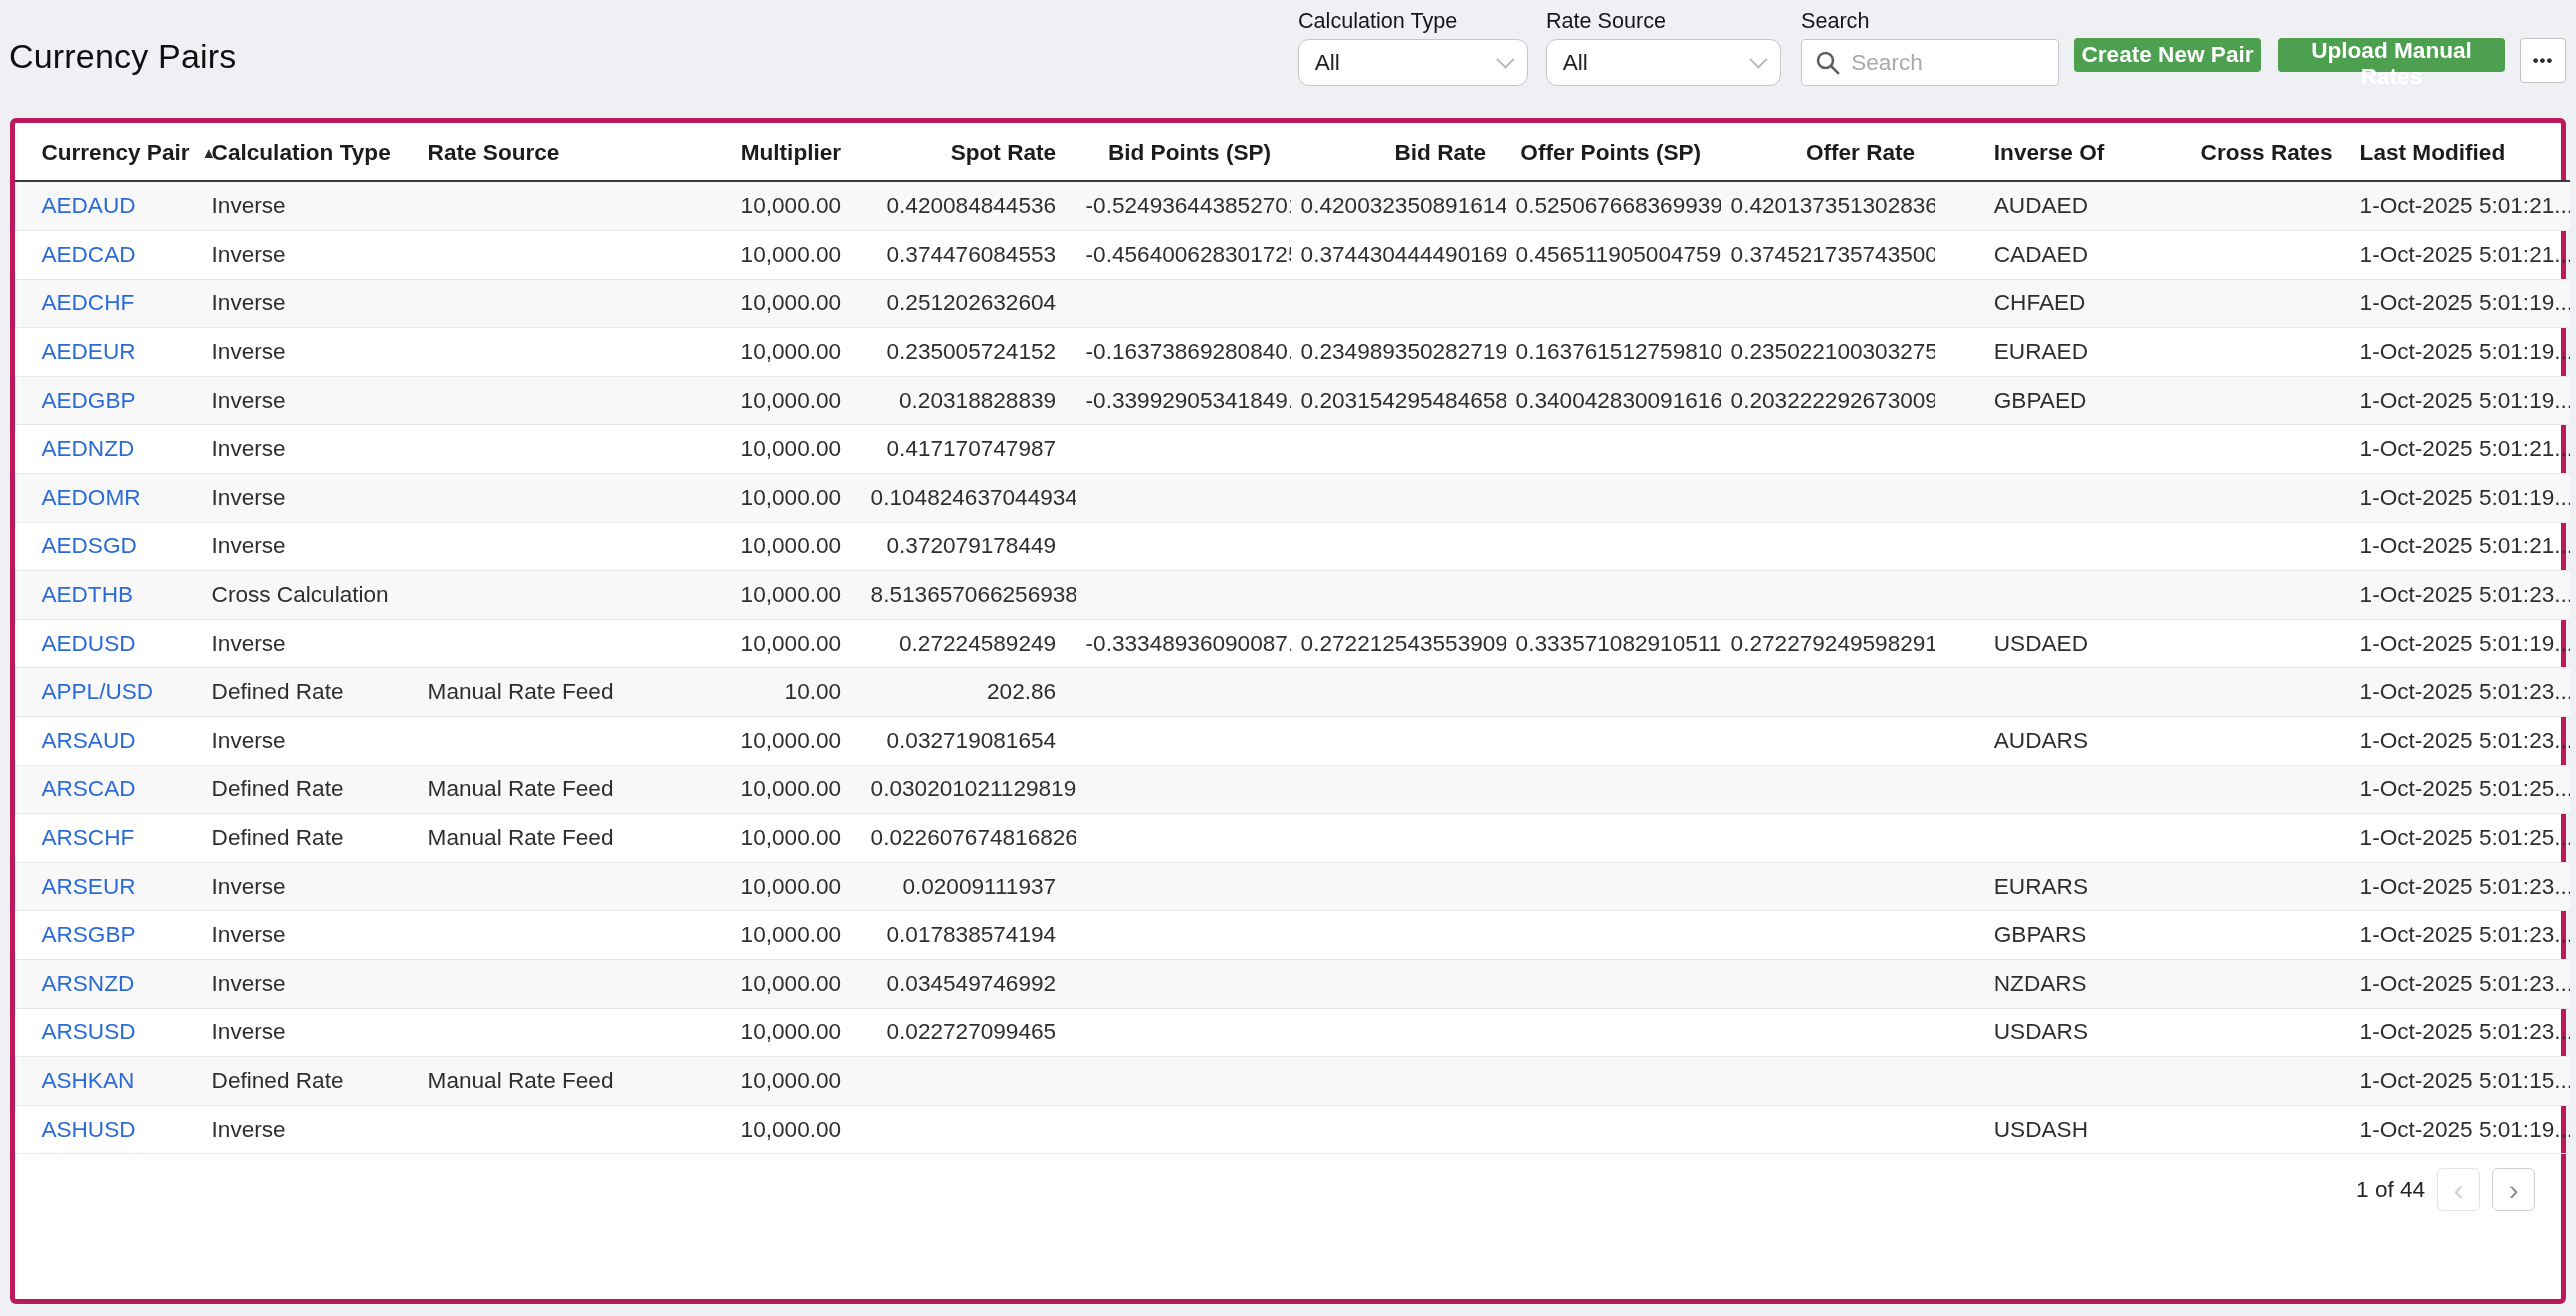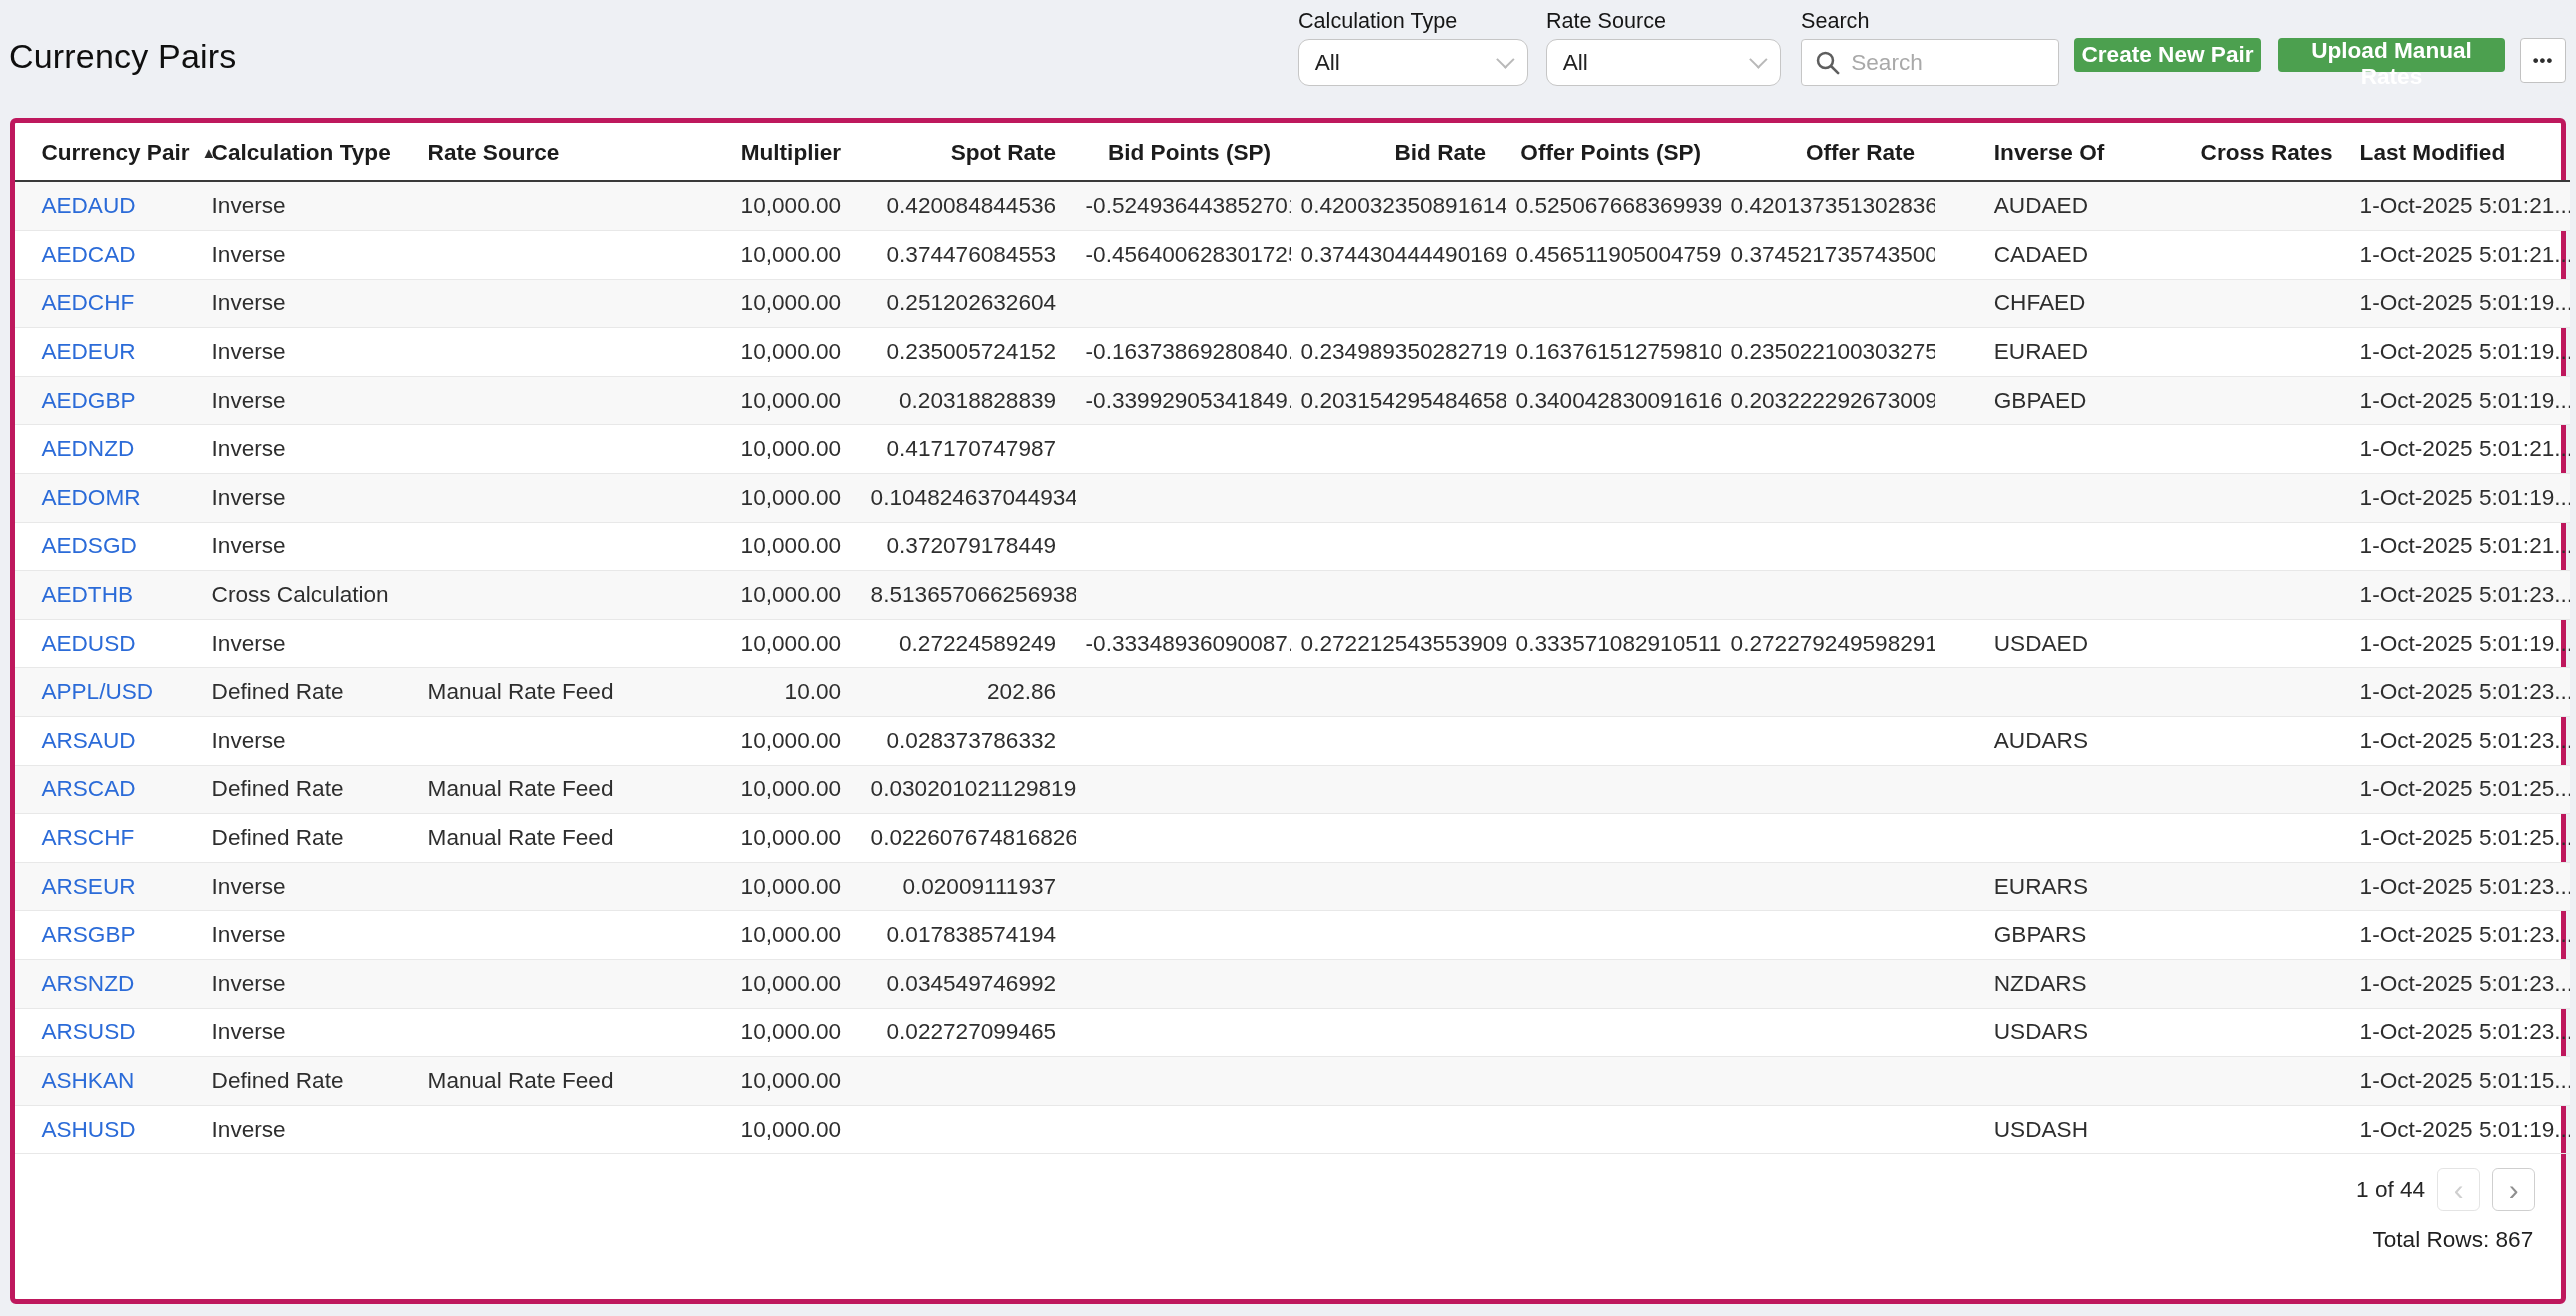--- a/index.html
+++ b/index.html
@@ -320,21 +320,21 @@
             <td class="num"></td>
             <td class=" indent"></td>
             <td class=""></td>
             <td class="">1-Oct-2025 5:01:23...</td>
           </tr>
           <tr>
             <td class=""><a href="#">ARSAUD</a></td>
             <td class="">Inverse</td>
             <td class=""></td>
             <td class="num">10,000.00</td>
-            <td class="num">0.028373786332</td>
+            <td class="num">0.032719081654</td>
             <td class="num"></td>
             <td class="num"></td>
             <td class="num"></td>
             <td class="num"></td>
             <td class=" indent">AUDARS</td>
             <td class=""></td>
             <td class="">1-Oct-2025 5:01:23...</td>
           </tr>
           <tr>
             <td class=""><a href="#">ARSCAD</a></td>
@@ -449,17 +449,16 @@
             <td class="">1-Oct-2025 5:01:19...</td>
           </tr>
         </tbody>
     </table>
 
     <div class="pagination">
       <span class="page-indicator">1 of 44</span>
       <button class="pg-btn pg-prev"><span>‹</span></button>
       <button class="pg-btn pg-next"><span>›</span></button>
     </div>
-    <div class="total-rows">Total Rows: 867</div>
   </div>
 
 </div>
 
 
 </body></html>

